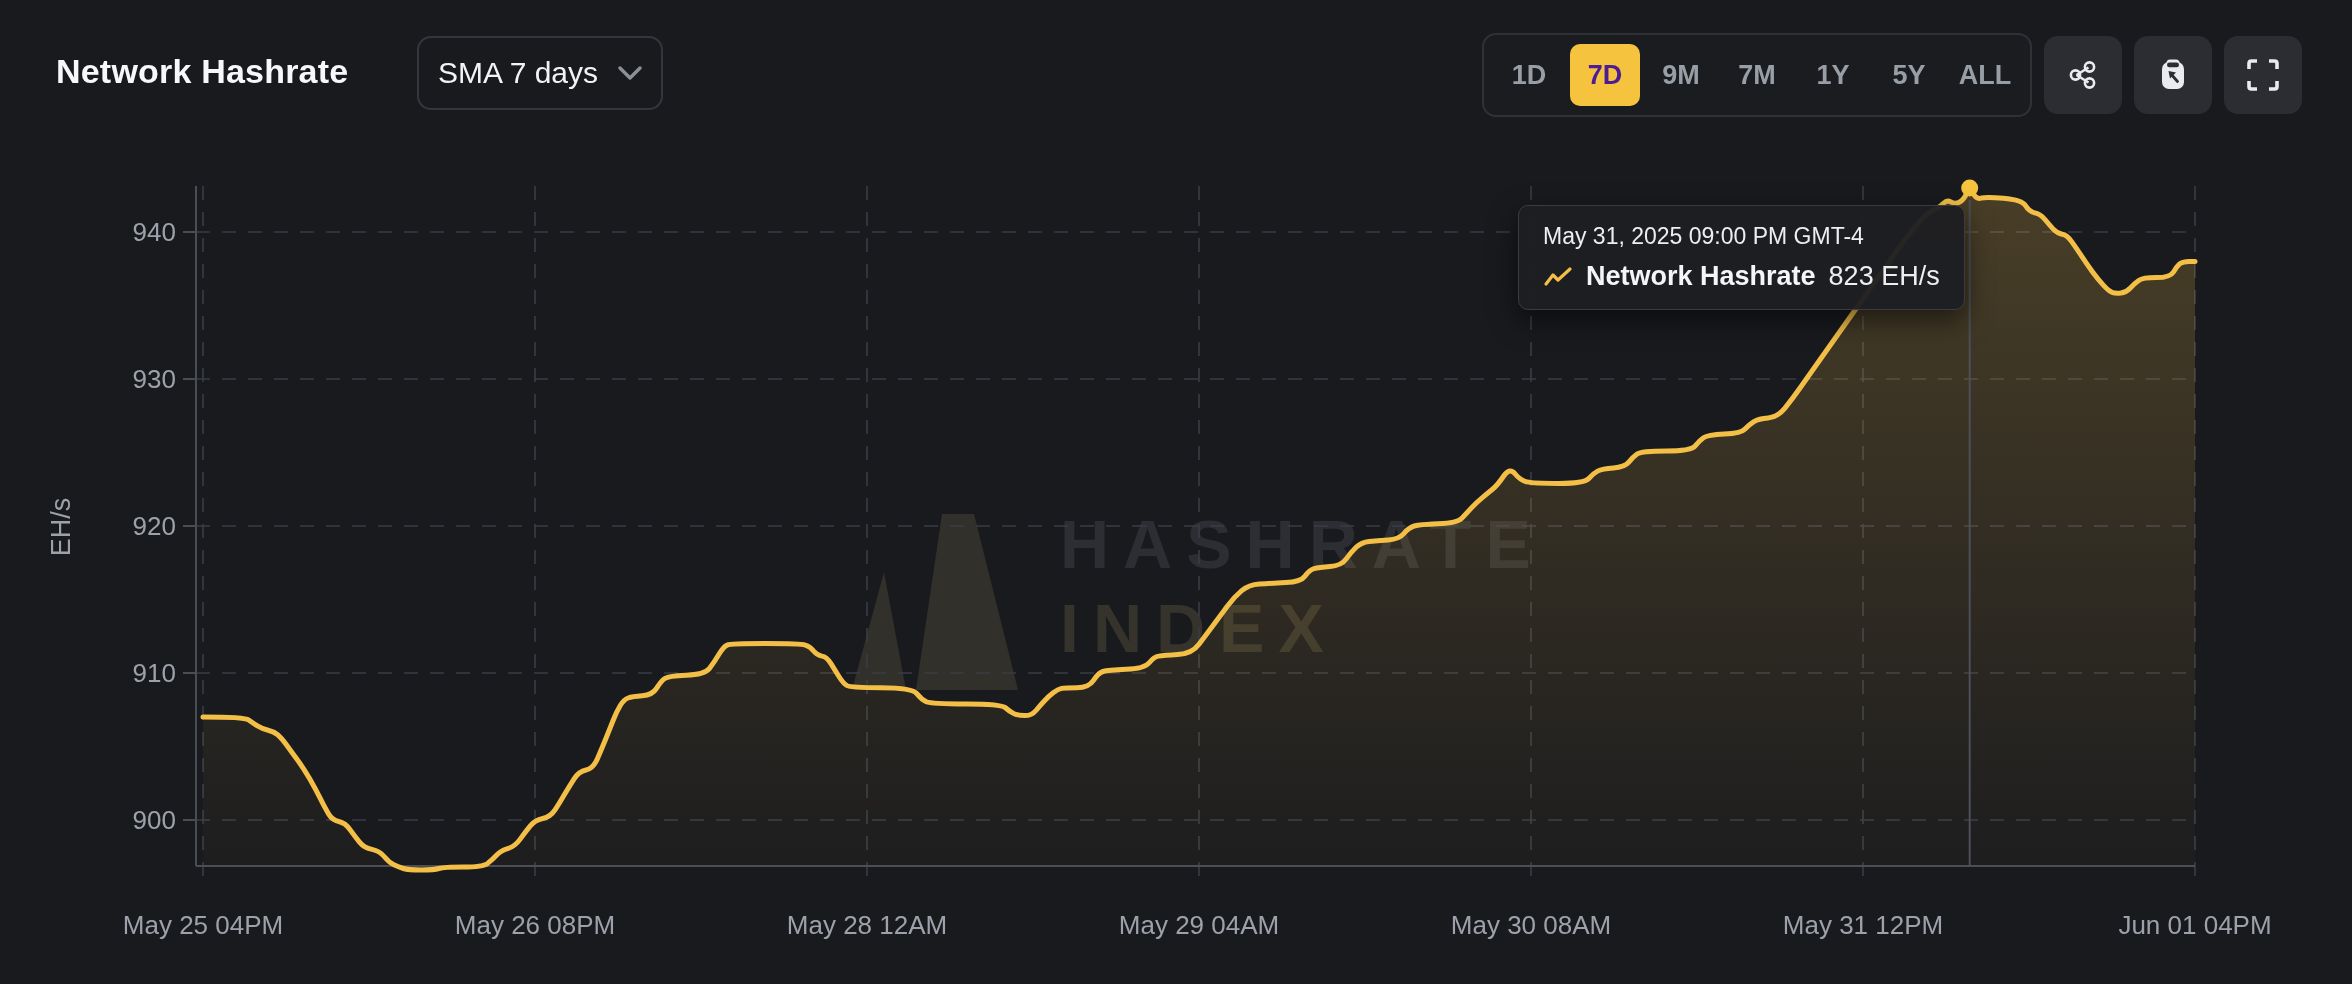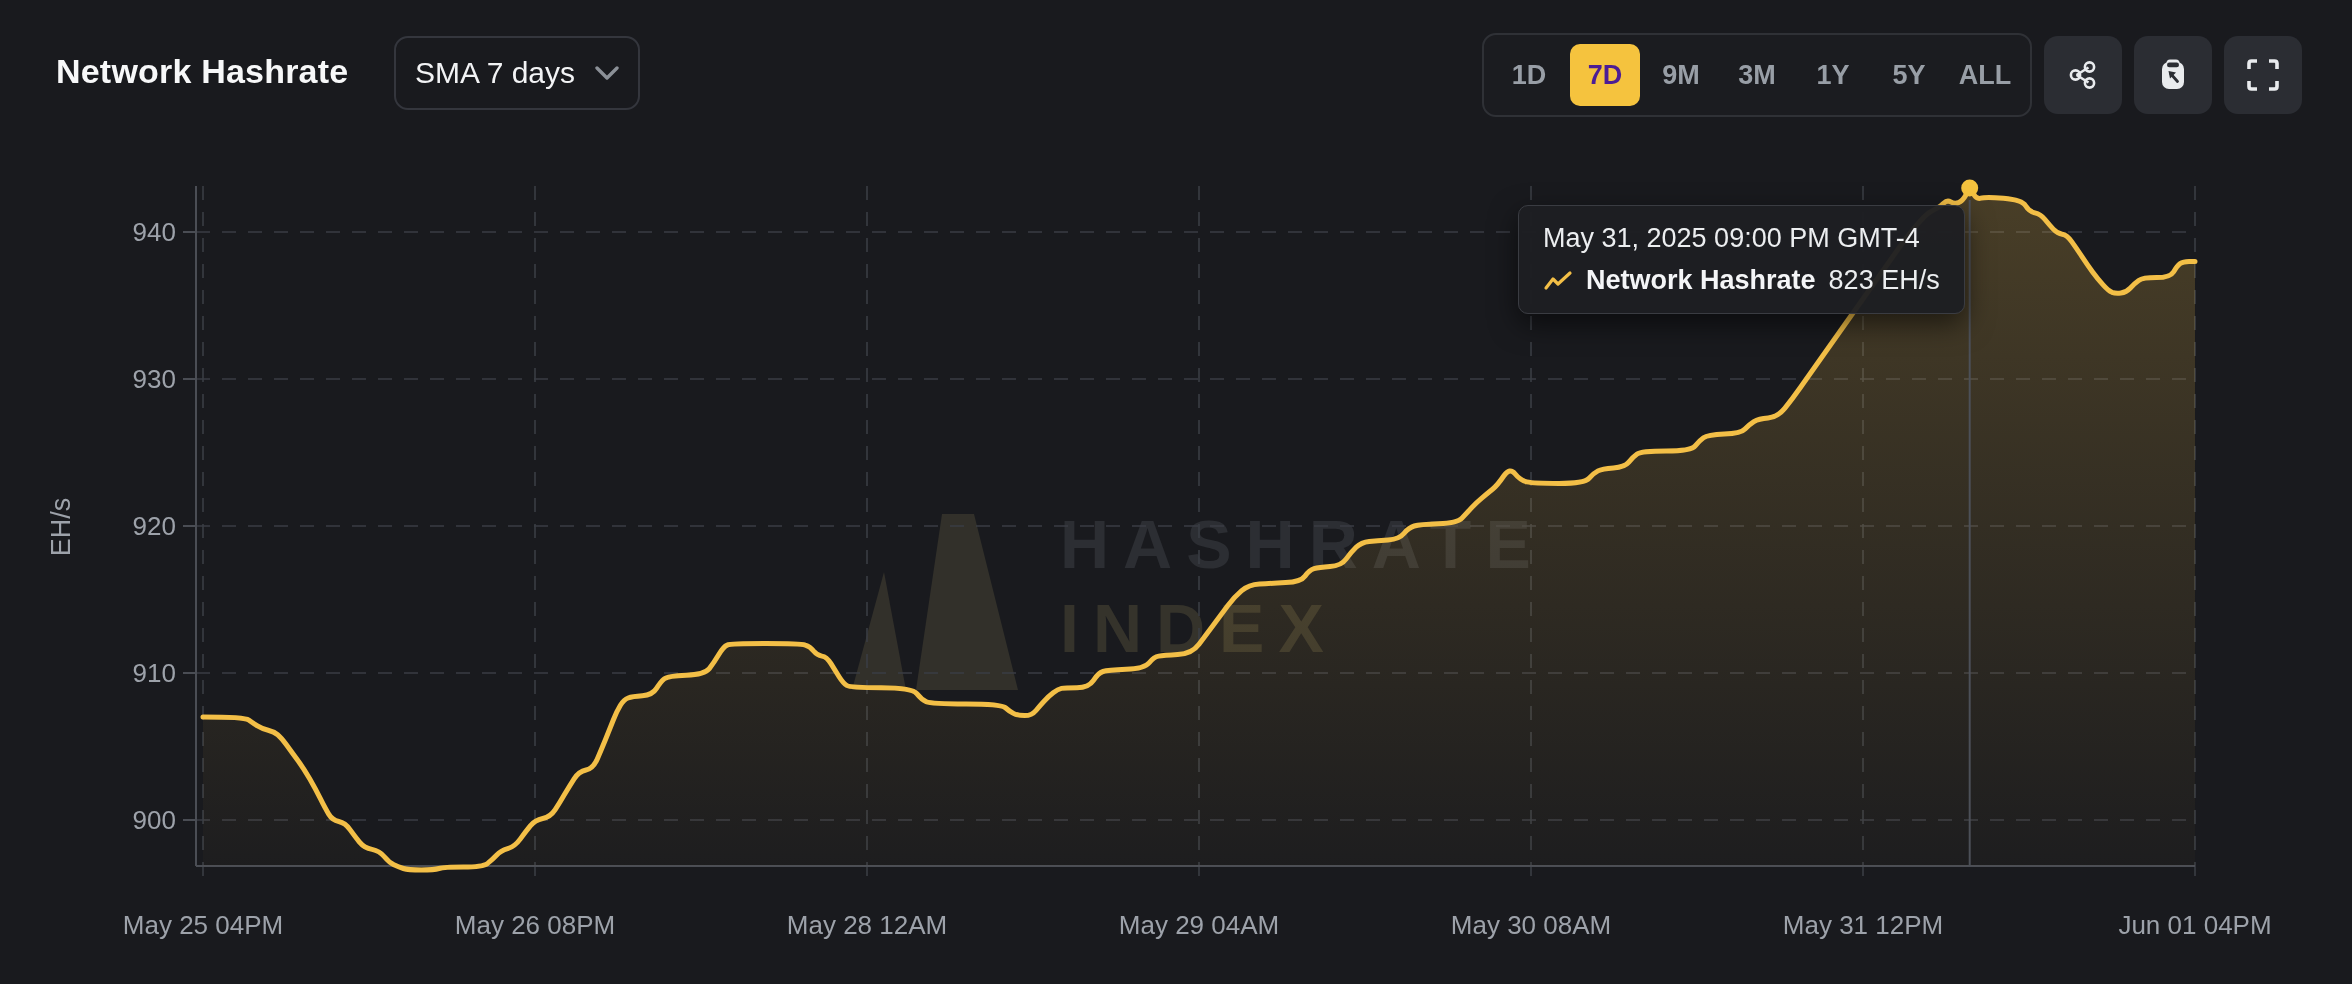--- a/index.html
+++ b/index.html
@@ -1,42 +1,42 @@
 <!DOCTYPE html>
 <html><head>
 <meta charset="utf-8">
 <style>
   html,body{margin:0;padding:0;background:#191a1e;}
   body{width:2352px;height:984px;position:relative;overflow:hidden;
        font-family:"Liberation Sans","DejaVu Sans",sans-serif;color:#e9ebee;}
 
   
   .page-title{position:absolute;left:56px;top:52px;font-size:34px;font-weight:700;color:#f7f8f9;letter-spacing:.2px;}
-  .sma-dropdown{position:absolute;left:394px;top:36px;width:246px;height:74px;box-sizing:border-box;
+  .sma-dropdown{position:absolute;left:417px;top:36px;width:246px;height:74px;box-sizing:border-box;
       border:2px solid #34363d;border-radius:14px;display:flex;align-items:center;justify-content:center;
       gap:20px;color:#f2f3f5;font-size:30px;cursor:pointer;background:transparent;}
   .chev{width:24px;height:14px;display:block;}
   .controls{position:absolute;right:50px;top:33px;display:flex;align-items:center;gap:12px;}
   .range-group{box-sizing:border-box;height:84px;border:2px solid #2f3136;background:#1b1c20;
       border-radius:14px;display:flex;align-items:center;gap:6px;padding:0 10px;}
   .range-btn{min-width:70px;height:62px;padding:0 6px;border-radius:10px;display:flex;align-items:center;
       justify-content:center;font-size:27px;font-weight:600;color:#989ea6;cursor:pointer;box-sizing:border-box;}
   .range-btn.active{background:#f5c33e;color:#4c1d95;font-weight:700;}
   .icon-btn{width:78px;height:78px;background:#2b2d33;border-radius:14px;display:flex;
       align-items:center;justify-content:center;cursor:pointer;}
   .icon-btn svg{display:block;}
 
   
   #chart-svg{position:absolute;left:0;top:0;}
 
   
   .tooltip{position:absolute;left:1518px;top:205px;background:rgba(29,30,34,.96);
       border:1px solid #3a3c42;border-radius:10px;padding:17px 24px;white-space:nowrap;
       box-shadow:0 10px 28px rgba(0,0,0,.55);}
-  .tt-time{font-size:27px;color:#eceef0;margin-bottom:11px;}
+  .tt-time{font-size:23px;color:#eceef0;margin-bottom:11px;}
   .tt-row{display:flex;align-items:center;gap:13px;font-size:27px;color:#eceef0;}
   .tt-label{font-weight:700;color:#f4f5f7;}
 </style>
 </head>
 <body>
 
 <svg id="chart-svg" width="2352" height="984" viewBox="0 0 2352 984">
   <defs>
     <linearGradient id="fillGrad" gradientUnits="userSpaceOnUse" x1="0" y1="186" x2="0" y2="866">
       <stop offset="0" stop-color="#f3bf47" stop-opacity="0.22"></stop>
@@ -98,21 +98,21 @@
   <svg class="chev" viewBox="0 0 24 14">
     <polyline points="2,2 12,12 22,2" fill="none" stroke="#8b9097" stroke-width="3.4" stroke-linecap="round" stroke-linejoin="round"></polyline>
   </svg>
 </div>
 
 <div class="controls">
   <div class="range-group" id="range-group">
       <div class="range-btn">1D</div>
       <div class="range-btn active">7D</div>
       <div class="range-btn">9M</div>
-      <div class="range-btn">3M</div>
+      <div class="range-btn">7M</div>
       <div class="range-btn">1Y</div>
       <div class="range-btn">5Y</div>
       <div class="range-btn">ALL</div>
     </div>
 
   <div class="icon-btn">
     <svg width="40" height="40" viewBox="0 0 40 40">
       <line x1="13.5" y1="20" x2="25.5" y2="12.5" stroke="#e9ebee" stroke-width="2.6"></line>
       <line x1="13.5" y1="20" x2="25.5" y2="27.5" stroke="#e9ebee" stroke-width="2.6"></line>
       <circle cx="26.5" cy="12" r="4.6" fill="none" stroke="#e9ebee" stroke-width="2.6"></circle>

